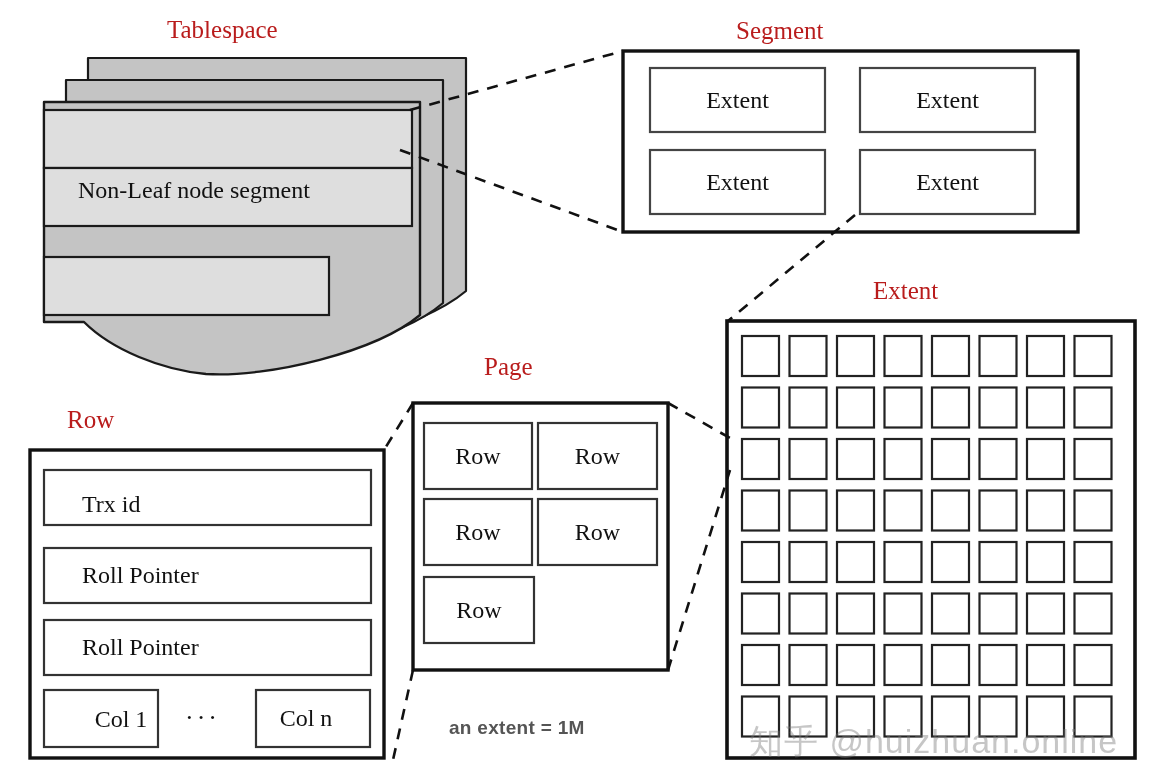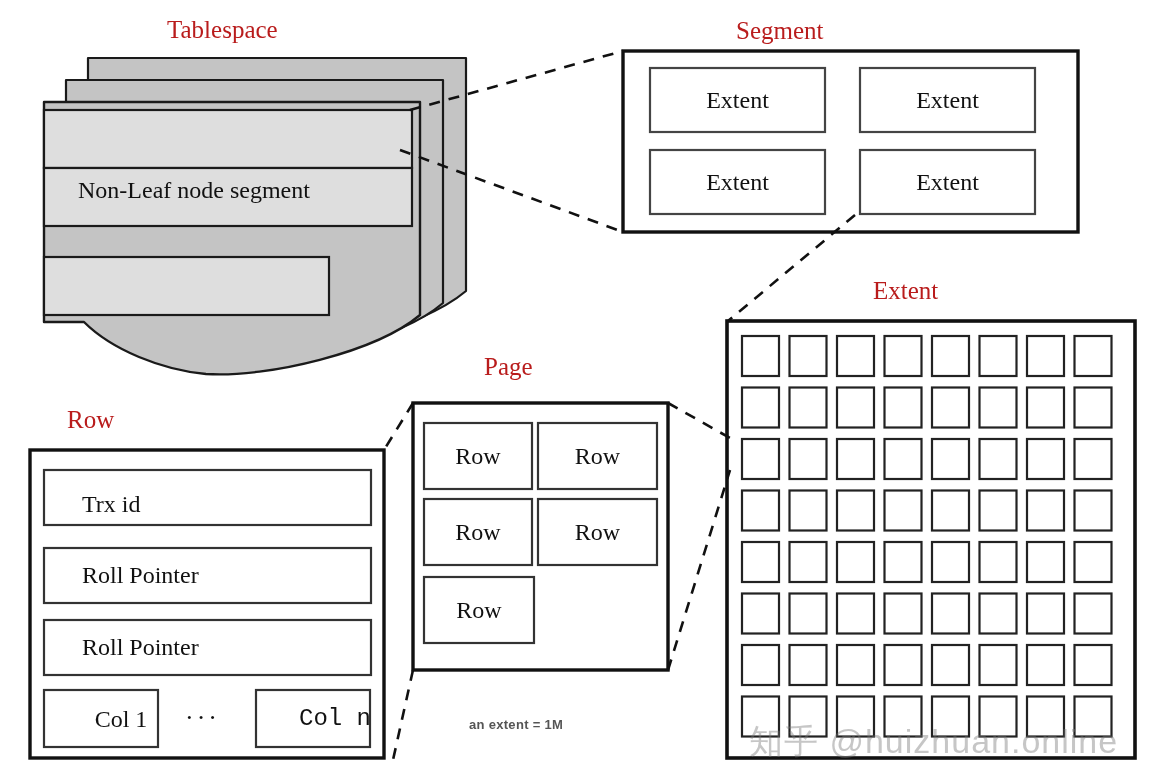--- a/index.html
+++ b/index.html
@@ -43,26 +43,25 @@
     font-family: "Liberation Serif", "DejaVu Serif", serif;
     font-size: 24px;
     color: #111111;
     white-space: nowrap;
     display: flex;
     align-items: center;
   }
   .note {
     position: absolute;
     font-family: "Liberation Sans", "DejaVu Sans", sans-serif;
-    font-size: 13px;
+    font-size: 19px;
     font-weight: bold;
     color: #555555;
     white-space: nowrap;
     letter-spacing: 0.3px;
-    margin-left: 20px;
   }
   .wm {
     position: absolute;
     font-family: "Liberation Sans", "DejaVu Sans", sans-serif;
     font-size: 34px;
     color: rgba(120,120,120,0.42);
     white-space: nowrap;
     letter-spacing: 1px;
     pointer-events: none;
     text-align: right;
@@ -230,18 +229,18 @@
   <div class="boxlabel" style="left:538px; top:499px; width:119px; height:66px; justify-content:center;">Row</div>
   <div class="boxlabel" style="left:424px; top:577px; width:110px; height:66px; justify-content:center;">Row</div>
 
   <div class="note" style="left:449px; top:717px;">an extent = 1M</div>
 
   <div class="ttl" style="left:67px; top:406px;">Row</div>
   <div class="boxlabel" style="left:82px; top:470px; height:68px;">Trx id</div>
   <div class="boxlabel" style="left:82px; top:548px; height:55px;">Roll Pointer</div>
   <div class="boxlabel" style="left:82px; top:620px; height:55px;">Roll Pointer</div>
   <div class="boxlabel" style="left:44px; top:690px; width:114px; height:59px; justify-content:center;margin-left:20px;">Col 1</div>
-  <div class="boxlabel" style="left:272px; top:690px; width:126px; height:57px; justify-content:center;font-family:Liberation Mono, monospace;">Col n</div>
+  <div class="boxlabel" style="left:243px; top:690px; width:126px; height:57px; justify-content:center;">Col n</div>
   <div class="ellipsis" style="left:185px; top:703px;">···</div>
 
   <div class="wm" style="left:749px; top:719px;">知乎 @huizhuan.online</div>
 
 </div>
 
 </body></html>

